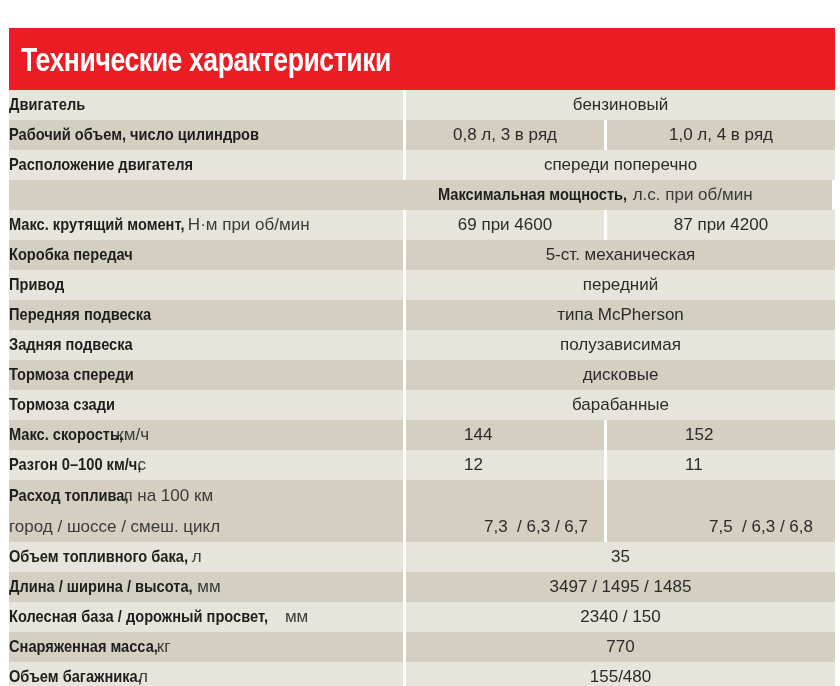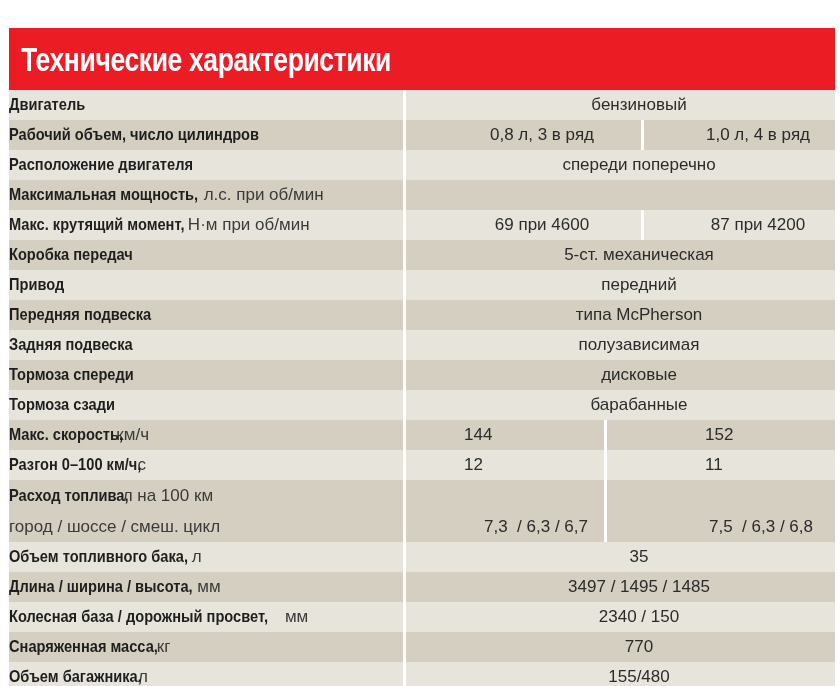--- a/index.html
+++ b/index.html
@@ -8,35 +8,35 @@
   .panel { position: absolute; left: 9px; top: 28px; width: 826px; }
   .title-bar { height: 62px; background: #ec1c24; position: relative; }
   .title-text { position: absolute; left: 12px; top: 13px; color: #fff;
                 font-family: "Liberation Sans", sans-serif; font-weight: bold;
                 font-size: 34px; letter-spacing: -0.5px; line-height: 36px;
                 transform: scaleX(0.78); transform-origin: left center; white-space: nowrap; }
   .rows { position: relative; }
   .row { position: relative; display: flex; height: 30px; }
   .row.tall { height: 62px; }
   .row.light { background: #e7e5db; }
-  .row.dark { background: #d4cfc0; }
+  .row.dark { background: #d4cfc0; justify-content: flex-end; }
   .cell-label { width: 394px; flex: none; box-sizing: border-box;
                 font-size: 17px; line-height: 30px; white-space: nowrap; overflow: hidden; }
   .cell-label .b { font-weight: bold; color: #1e1e1e; display: inline-block;
                    transform: scaleX(0.86); transform-origin: left center; margin-right: -30px; }
   .cell-label .n { color: #3a3a3a; font-weight: normal; }
   .gap { width: 3px; flex: none; background: #ffffff; }
   .vals { flex: 1; display: flex; }
-  .v { font-size: 17px; line-height: 30px; color: #2b2b2b; white-space: nowrap; padding-left: 37px; }
+  .v { font-size: 17px; line-height: 30px; color: #2b2b2b; white-space: nowrap; }
   .v.span { flex: 1; text-align: center; }
   .v.c1 { width: 198px; flex: none; }
   .v.c2 { flex: 1; }
   .v.center { text-align: center; }
   .v.left1 { padding-left: 58px; box-sizing: border-box; }
-  .v.left2 { padding-left: 98px; box-sizing: border-box; }
+  .v.left2 { padding-left: 78px; box-sizing: border-box; }
   .row.tall .cell-label { line-height: 31px; padding-top: 0; }
   .row.tall .v { line-height: 31px; padding-top: 31px; }
   .gap2 { width: 3px; flex: none; background: #ffffff; }
   .v.fuel1 { padding-left: 78px; box-sizing: border-box; }
   .v.fuel2 { padding-left: 102px; box-sizing: border-box; }
 </style>
 </head>
 <body>
 
 <div class="panel">

